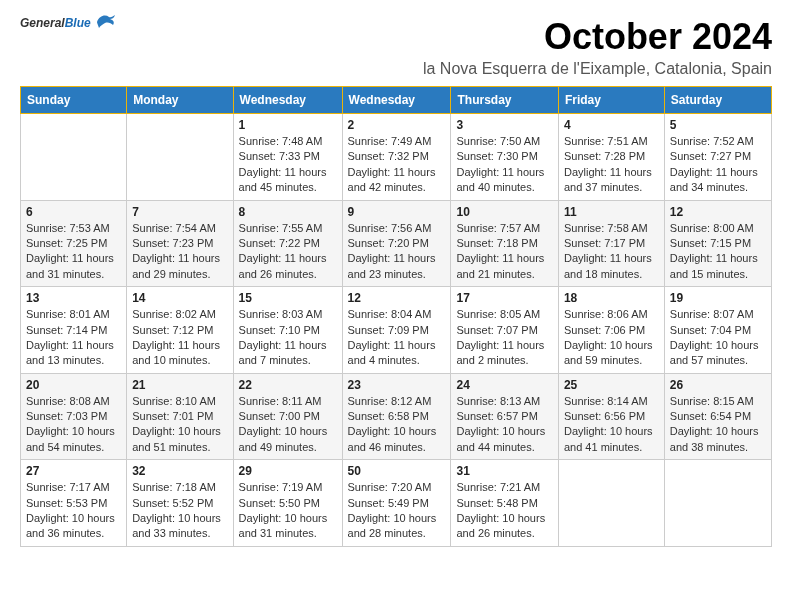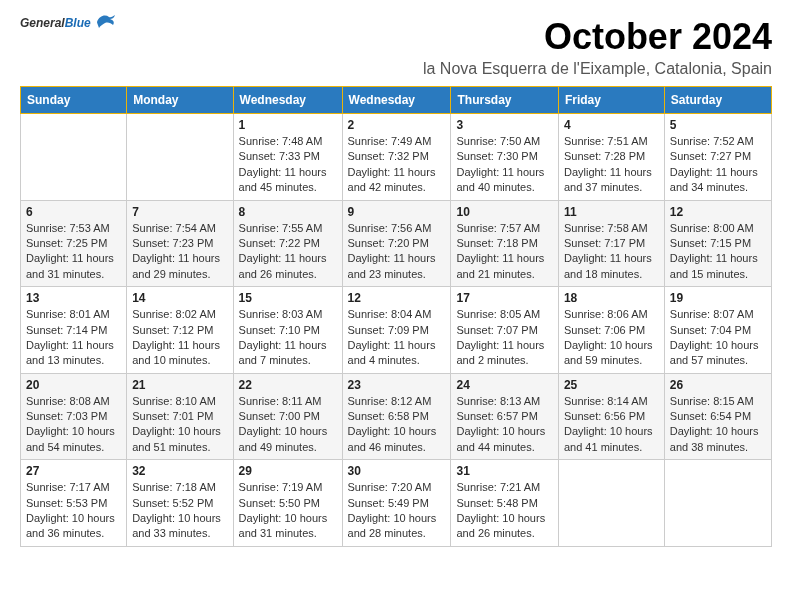--- a/index.html
+++ b/index.html
@@ -239,21 +239,21 @@
         </td>
         <td>
           <span class="day-number">32</span>
           <div class="day-detail">Sunrise: 7:18 AM<br>Sunset: 5:52 PM<br>Daylight: 10 hours and 33 minutes.</div>
         </td>
         <td>
           <span class="day-number">29</span>
           <div class="day-detail">Sunrise: 7:19 AM<br>Sunset: 5:50 PM<br>Daylight: 10 hours and 31 minutes.</div>
         </td>
         <td>
-          <span class="day-number">30</span>
+          <span class="day-number">50</span>
           <div class="day-detail">Sunrise: 7:20 AM<br>Sunset: 5:49 PM<br>Daylight: 10 hours and 28 minutes.</div>
         </td>
         <td>
           <span class="day-number">31</span>
           <div class="day-detail">Sunrise: 7:21 AM<br>Sunset: 5:48 PM<br>Daylight: 10 hours and 26 minutes.</div>
         </td>
         <td class="empty-cell"></td>
         <td class="empty-cell"></td>
       </tr>
     </tbody>

